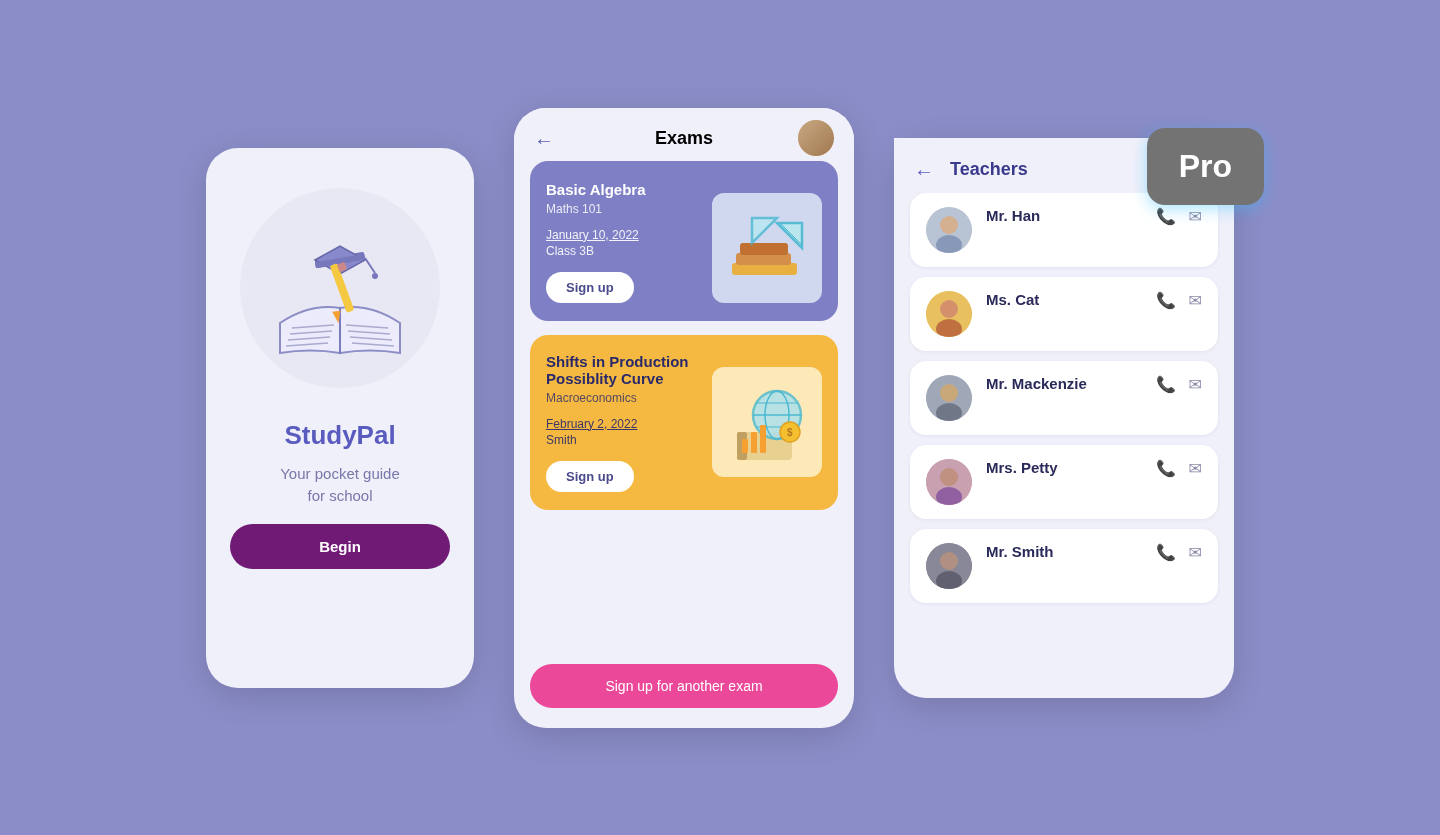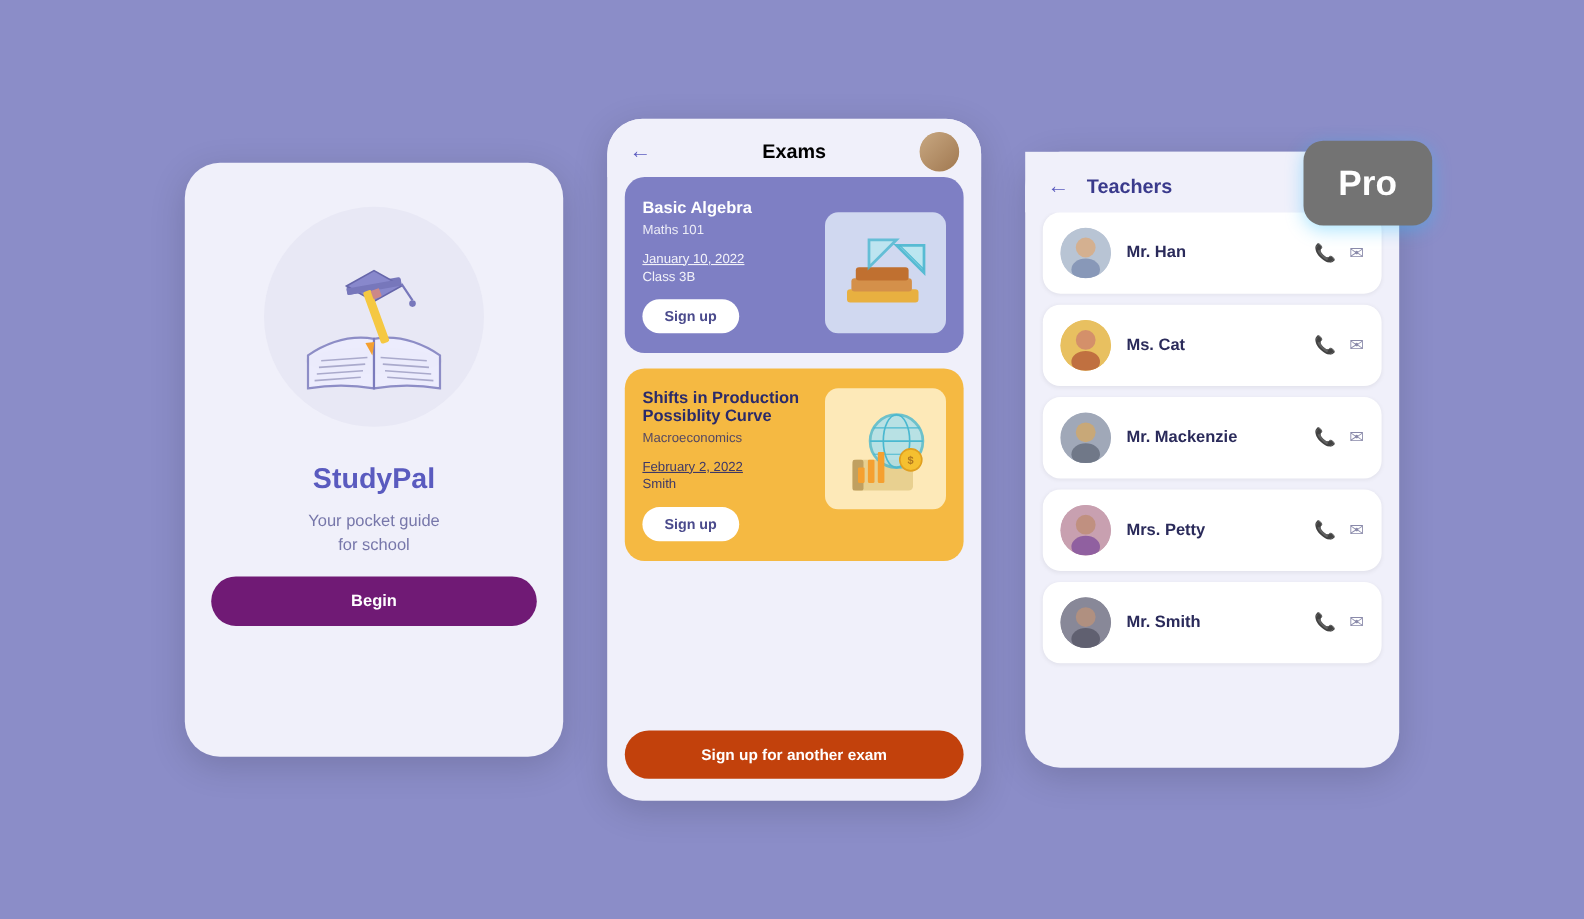--- a/index.html
+++ b/index.html
@@ -10,21 +10,21 @@
       display: flex;
       align-items: center;
       justify-content: center;
       gap: 40px;
       font-family: 'Segoe UI', Arial, sans-serif;
       overflow: hidden;
     }
 
     
     .screen-studypal {
-      width: 344px;
+      width: 268px;
       min-height: 540px;
       background: #f0f0fa;
       border-radius: 32px;
       display: flex;
       flex-direction: column;
       align-items: center;
       padding: 40px 24px 32px;
       box-shadow: 0 8px 32px rgba(0,0,0,0.15);
     }
     .studypal-illustration {
@@ -192,42 +192,42 @@
       height: 90px;
     }
 
     
     .exam-card-yellow {
       background: #f5b942;
       border-radius: 18px;
       padding: 18px 16px;
       display: flex;
       gap: 12px;
-      align-items: flex-start;
+      align-items: center;
       min-height: 170px;
     }
     .exam-card-yellow .exam-card-subject { color: #2a2a6a; }
     .exam-card-yellow .exam-card-course { color: rgba(42,42,106,0.8); }
     .exam-card-yellow .exam-card-date { color: rgba(42,42,106,0.9); }
     .exam-card-yellow .exam-card-class { color: rgba(42,42,106,0.9); }
     .exam-card-yellow .exam-signup-btn { color: #4a4a8c; }
     .exam-card-yellow .exam-card-image { background: #fde9b8; }
 
     .exams-footer {
       padding: 0 16px 20px;
     }
     .exams-another-btn {
       width: 100%;
       padding: 14px;
-      background: #c2410c;
+      background: #ec4899;
       border: none;
       border-radius: 24px;
       color: white;
       font-size: 14px;
-      font-weight: 700;
+      font-weight: 400;
       cursor: pointer;
     }
 
     
     .screen-teachers {
       width: 340px;
       min-height: 560px;
       background: #f0f0fa;
       border-radius: 32px;
       display: flex;
@@ -260,21 +260,21 @@
       padding: 0 16px 20px;
       display: flex;
       flex-direction: column;
       gap: 10px;
     }
     .teacher-card {
       background: white;
       border-radius: 16px;
       padding: 14px 16px;
       display: flex;
-      align-items: center;
+      align-items: flex-start;
       gap: 14px;
       box-shadow: 0 1px 4px rgba(0,0,0,0.06);
     }
     .teacher-avatar {
       width: 46px;
       height: 46px;
       border-radius: 50%;
       background: #d0cce8;
       flex-shrink: 0;
       overflow: hidden;

